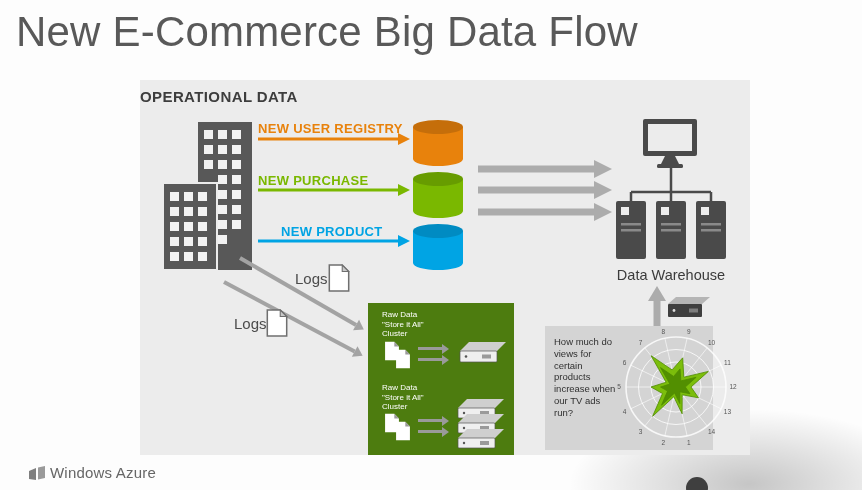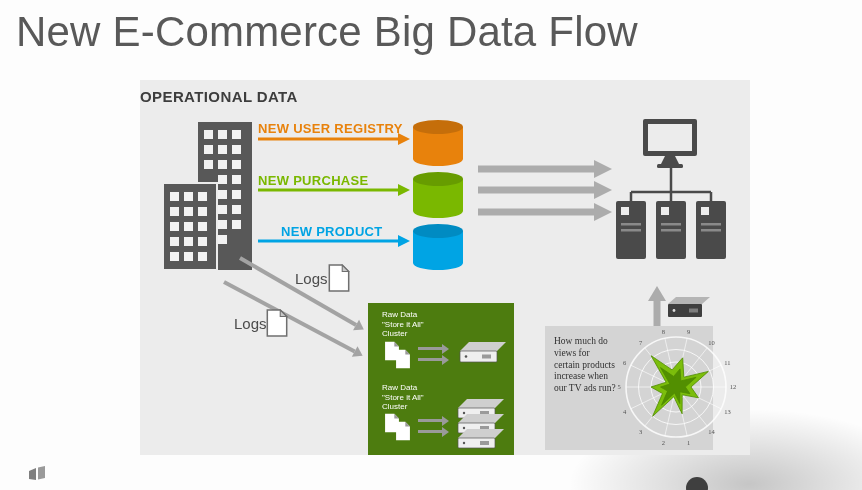--- a/index.html
+++ b/index.html
@@ -17,21 +17,21 @@
     font-size:14.5px;color:#3b3b3b;}
   .logs-label{position:absolute;font-size:15px;color:#4c4c4c;}
   .log-arrow{position:absolute;height:4px;background:#a3a3a3;transform-origin:0 50%;}
   .log-arrow::after{content:"";position:absolute;right:-9px;top:-4px;
     border-left:9px solid #a3a3a3;border-top:6px solid transparent;border-bottom:6px solid transparent;}
   .cluster-box{position:absolute;left:228px;top:223px;width:146px;height:152px;background:#4d7c0f;}
   .cluster-title{position:absolute;left:14px;color:#ffffff;font-size:8px;line-height:9.5px;white-space:nowrap;}
   .mini-arrow{position:absolute;height:3px;background:#9a9a9a;}
   .mini-arrow::after{content:"";position:absolute;right:-7px;top:-3.5px;
     border-left:7px solid #9a9a9a;border-top:5px solid transparent;border-bottom:5px solid transparent;}
-  .insight-box{position:absolute;left:405px;top:246px;width:168px;height:124px;background:#d4d4d4;font-family:Liberation Serif, serif;}
+  .insight-box{position:absolute;left:405px;top:246px;width:168px;height:124px;background:#d4d4d4;}
   .insight-question{position:absolute;left:9px;top:10px;width:62px;font-size:9.5px;line-height:11.8px;color:#303030;}
   .ring{fill:none;stroke:#ffffff;stroke-opacity:0.8;stroke-width:1;}
   .ring-outer{stroke-width:1.6;}
   .spoke{stroke:#ffffff;stroke-opacity:0.75;stroke-width:0.8;}
   .footer-brand{position:absolute;left:50px;top:464px;font-size:15px;color:#666666;letter-spacing:0.2px;}
   .corner-dot{position:absolute;left:686px;top:477px;width:22px;height:22px;border-radius:50%;background:#3f3f3f;}
 </style>
 </head>
 <body>
 
@@ -152,20 +152,21 @@
         <rect x="40" y="0" width="30" height="58" rx="2" fill="#4a4a4a"></rect>
         <rect x="45" y="6" width="8" height="8" fill="#ececec"></rect>
           <rect x="45" y="22" width="20" height="2.5" fill="#8a8a8a"></rect>
           <rect x="45" y="28" width="20" height="2.5" fill="#8a8a8a"></rect>
         <rect x="80" y="0" width="30" height="58" rx="2" fill="#4a4a4a"></rect>
         <rect x="85" y="6" width="8" height="8" fill="#ececec"></rect>
           <rect x="85" y="22" width="20" height="2.5" fill="#8a8a8a"></rect>
           <rect x="85" y="28" width="20" height="2.5" fill="#8a8a8a"></rect>
       </g>
     </svg>
+    <div class="warehouse-label">Data Warehouse</div>
 
     <svg class="abs" style="left:508px;top:206px;" width="18" height="46" viewBox="0 0 18 46">
       <polygon points="9,0 18,15 0,15" fill="#acacac"></polygon>
         <rect x="5.5" y="15" width="7" height="31" fill="#acacac"></rect>
     </svg>
     <svg class="abs" style="left:524px;top:216px;" width="46" height="26" viewBox="0 0 46 26">
       <polygon points="4,8 12,1 46,1 38,8" fill="#b5b5b5"></polygon>
       <rect x="4" y="8" width="34" height="13" rx="1" fill="#3f3f3f"></rect>
       <circle cx="10" cy="14.5" r="1.4" fill="#dddddd"></circle>
       <rect x="25" y="12.5" width="9" height="4" fill="#7d7d7d"></rect>
@@ -282,15 +283,16 @@
           <polygon points="67.1,87.8 58.8,70.7 37.6,90.3 47.5,67.5 36.0,61.0 51.1,56.2 36.1,29.7 57.1,43.9 67.7,31.8 68.8,51.2 93.4,45.4 76.0,61.0 83.5,71.8 67.2,68.8" fill="#76BC00" fill-opacity="0.95" stroke="#4E8A00" stroke-width="0.8"></polygon>
           <polygon points="64.8,77.6 59.6,67.0 46.5,79.2 52.6,65.0 45.5,61.0 54.9,58.0 45.5,41.6 58.6,50.4 65.1,42.9 65.8,54.9 81.1,51.3 70.3,61.0 75.0,67.7 64.9,65.8" fill="#4E8A00" fill-opacity="0.9" stroke="#4E8A00" stroke-width="0.8"></polygon>
         </svg>
     </div>
   </div>
 
   <svg class="abs" style="position:absolute;left:28px;top:465px;" width="18" height="18" viewBox="0 0 18 18">
     <polygon points="1,6 8,3 8,15 1,14" fill="#7f7f7f"></polygon>
     <polygon points="10,2.5 17,1 17,13 10,14.5" fill="#9a9a9a"></polygon>
   </svg>
+  <div class="footer-brand">Windows Azure</div>
 
   <div class="corner-dot"></div>
 </div>
 
 </body></html>

